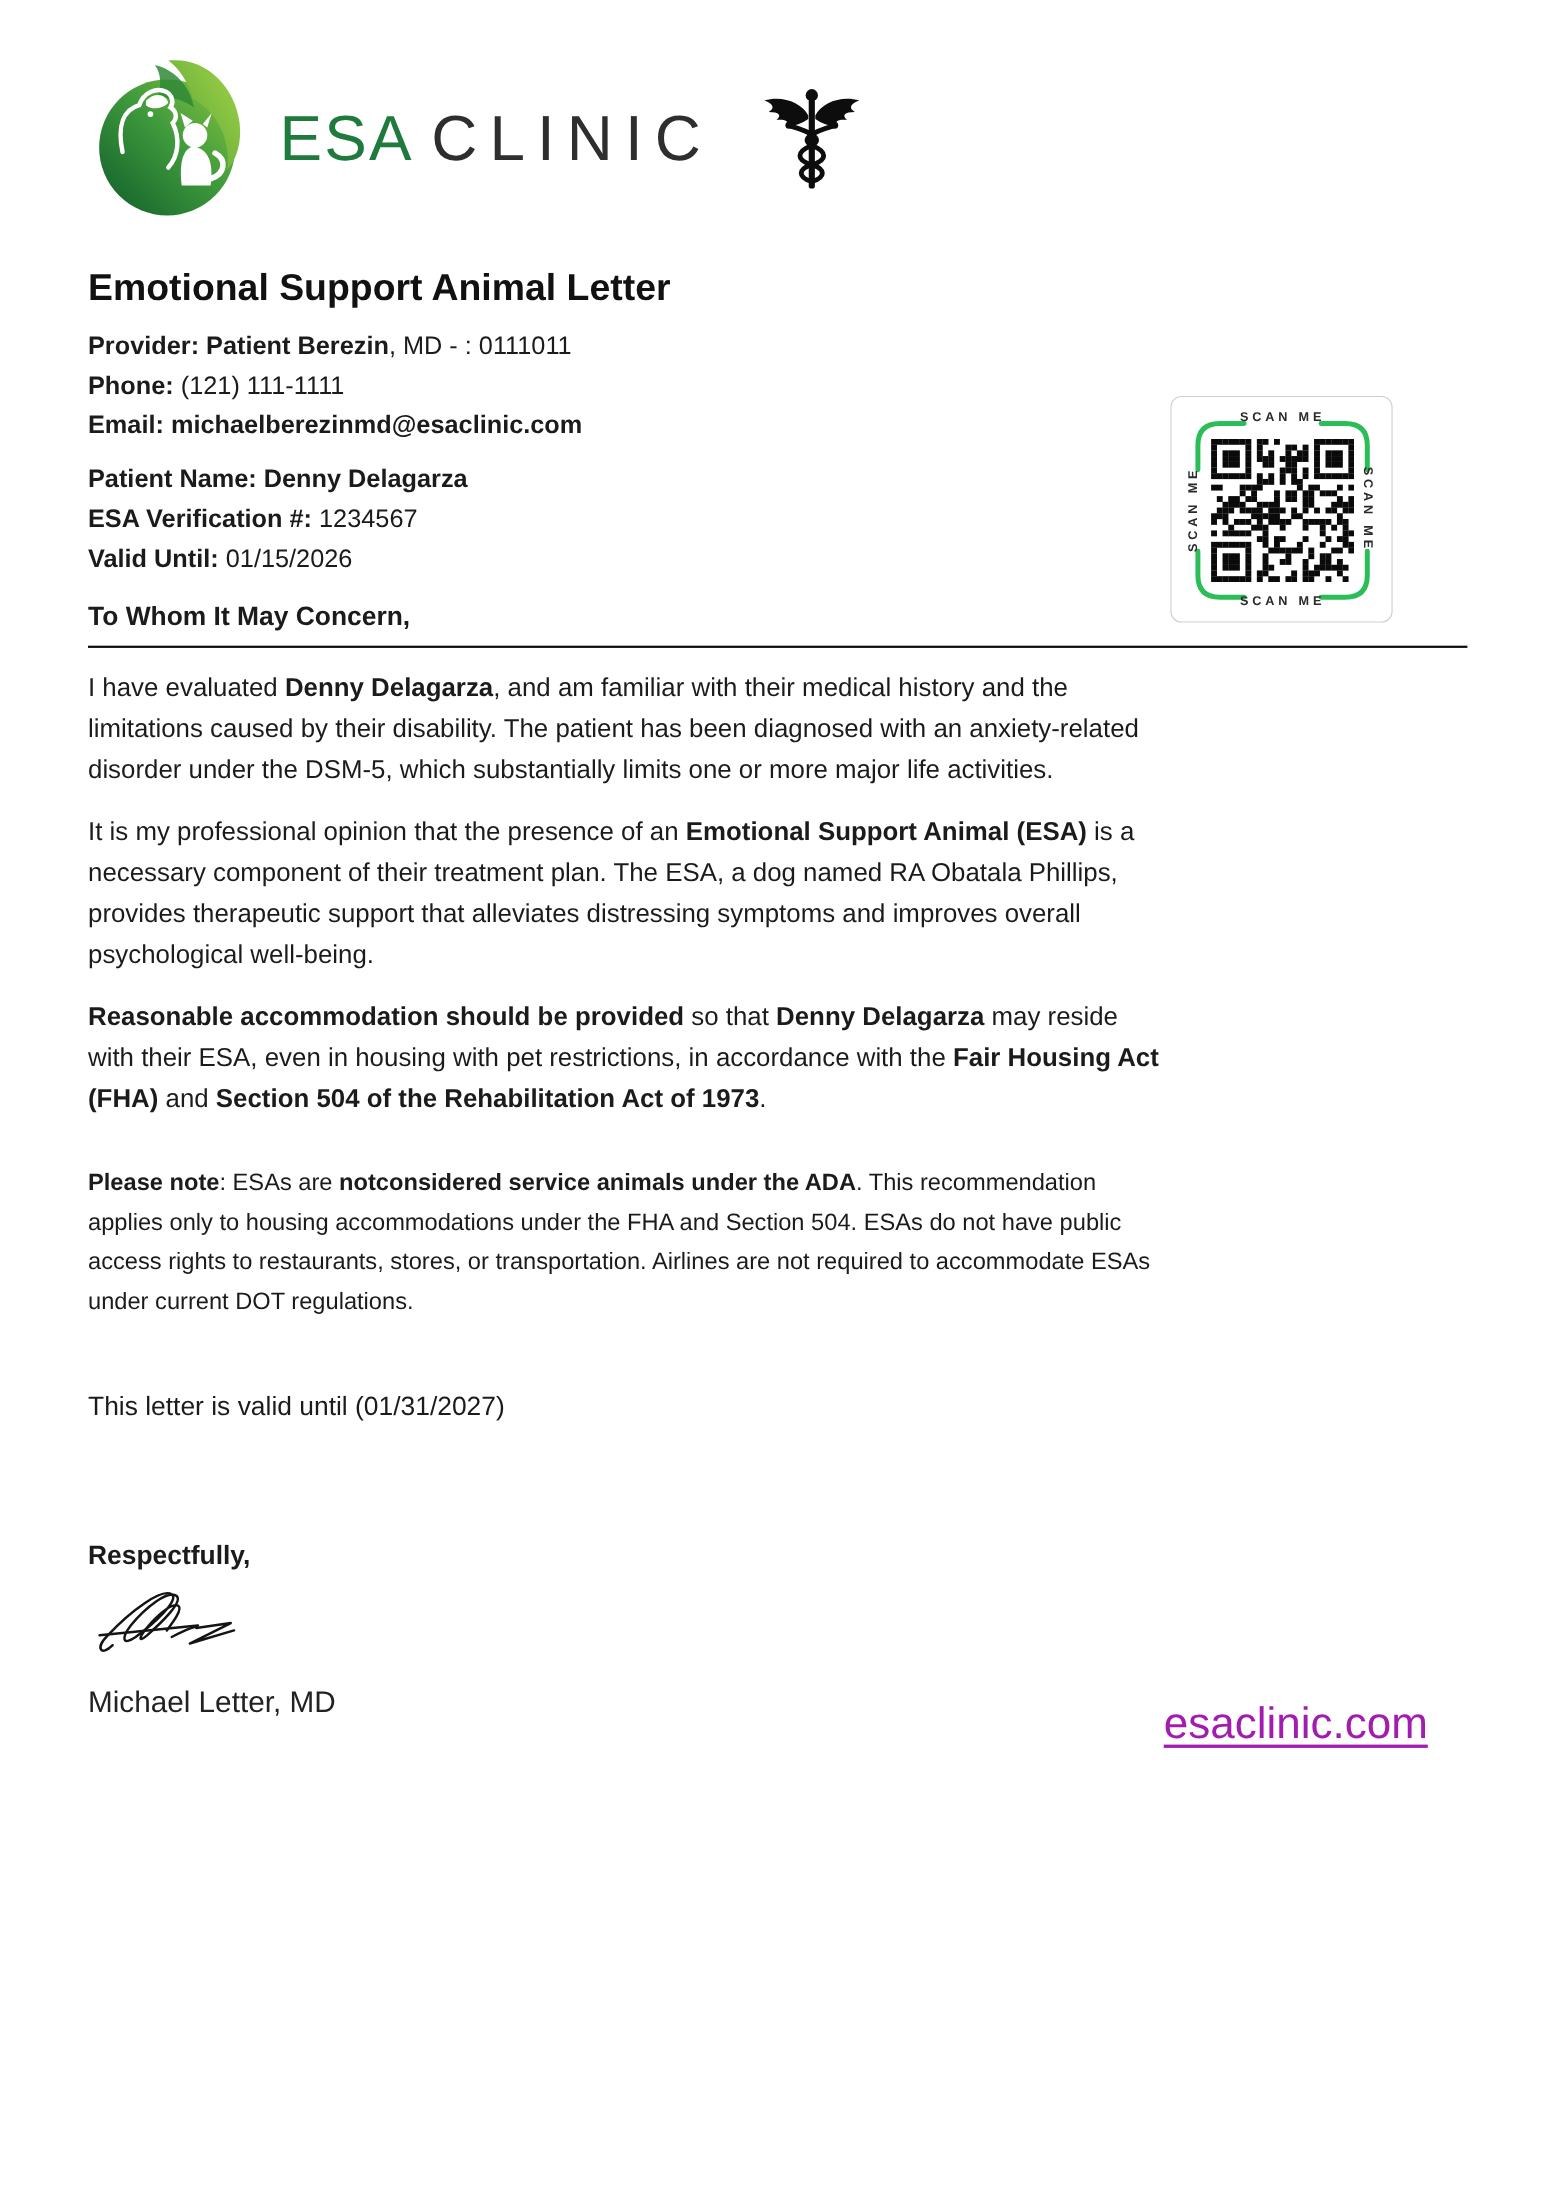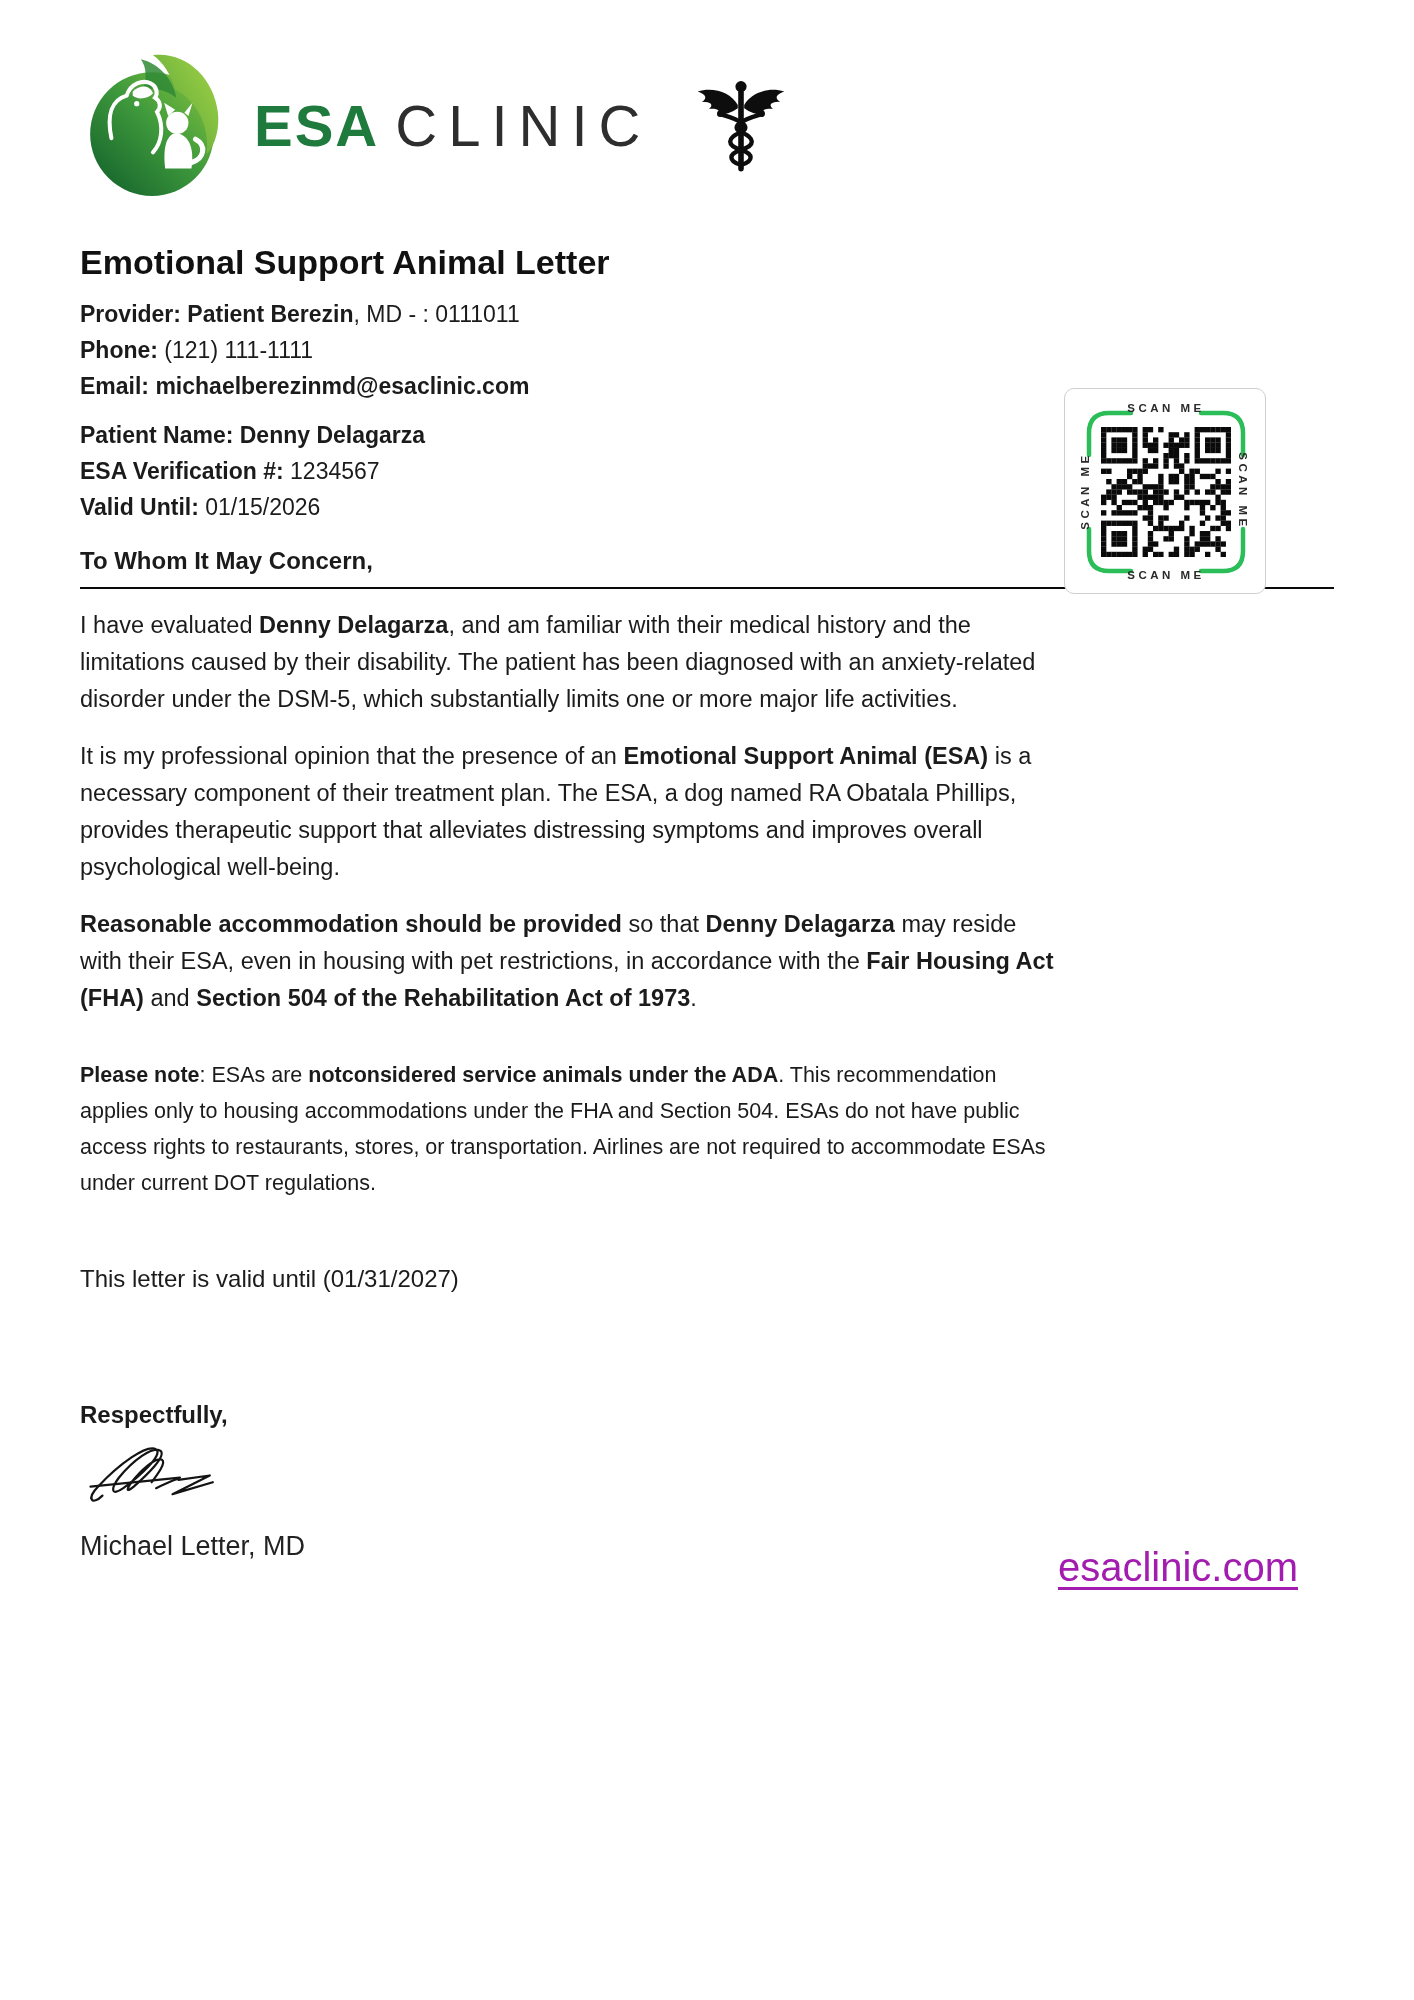--- a/index.html
+++ b/index.html
@@ -8,21 +8,21 @@
     font-family:"Liberation Sans","DejaVu Sans",sans-serif;
     color:#1b1b1b;overflow:hidden;
   }
   .page{position:relative;width:1414px;height:2000px;background:#fff;}
   .content{padding-left:80px;padding-top:1px;}
 
   
   .brand-row{display:flex;align-items:center;margin-top:48px;height:152px;}
   .logo-svg{width:152px;height:152px;flex:0 0 auto;}
   .wordmark{margin-left:22px;display:flex;align-items:center;white-space:nowrap;}
-  .wordmark .esa{font-size:58px;font-weight:bold;color:#1f7a3d;letter-spacing:2px;}
+  .wordmark .esa{font-size:58px;font-weight:normal;color:#1f7a3d;letter-spacing:2px;}
   .wordmark .clinic{font-size:58px;font-weight:400;color:#2e2e2e;letter-spacing:11px;margin-left:16px;}
   .caduceus{width:96px;height:112px;margin-left:42px;flex:0 0 auto;}
 
   
   h1.letter-title{font-size:34px;line-height:42px;margin:40px 0 0 0;color:#111;}
   .info-line{font-size:23px;line-height:36px;}
   .date-line{margin-top:22px;}
   .block{margin-top:13px;}
   .b{font-weight:bold;}
 
@@ -34,21 +34,21 @@
   .para{font-size:23.5px;line-height:37px;max-width:975px;margin:20px 0 0 0;}
   .para.first{margin-top:18px;}
   .para.note{font-size:21.5px;line-height:36px;margin-top:40px;max-width:975px;}
   .validity{font-size:24px;margin-top:64px;}
   .closing{font-size:24px;font-weight:bold;margin-top:108px;}
   .signature-wrap{margin-top:4px;margin-left:4px;width:180px;height:82px;}
   .signer{font-size:27px;margin-top:12px;color:#222;}
 
   
   .qr-card{
-    position:absolute;left:1064px;top:388px;width:202px;height:206px;
+    position:absolute;left:1064px;top:360px;width:202px;height:206px;
     background:#fff;border:1.5px solid #cfcfcf;border-radius:10px;box-sizing:border-box;
   }
   .qr-frame{position:absolute;left:0;top:0;width:202px;height:206px;}
   .qr-svg{position:absolute;left:36px;top:38px;width:130px;height:130px;}
   .scan-label{
     position:absolute;font-size:11.5px;font-weight:600;letter-spacing:3.5px;
     color:#2a2a2a;white-space:nowrap;font-family:"Liberation Sans",sans-serif;
   }
   .scan-top{top:13px;left:0;width:202px;text-align:center;}
   .scan-bottom{bottom:12px;left:0;width:202px;text-align:center;}

